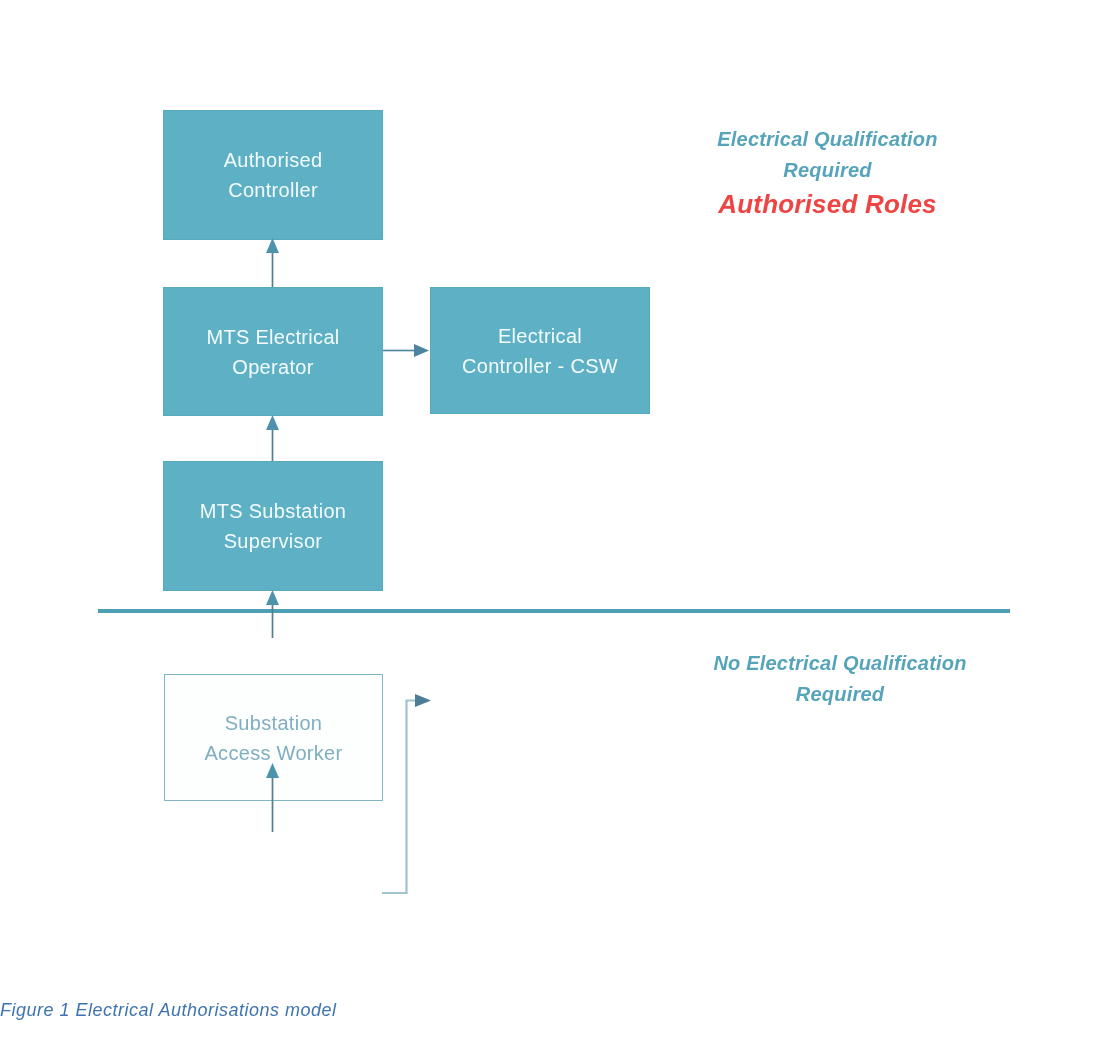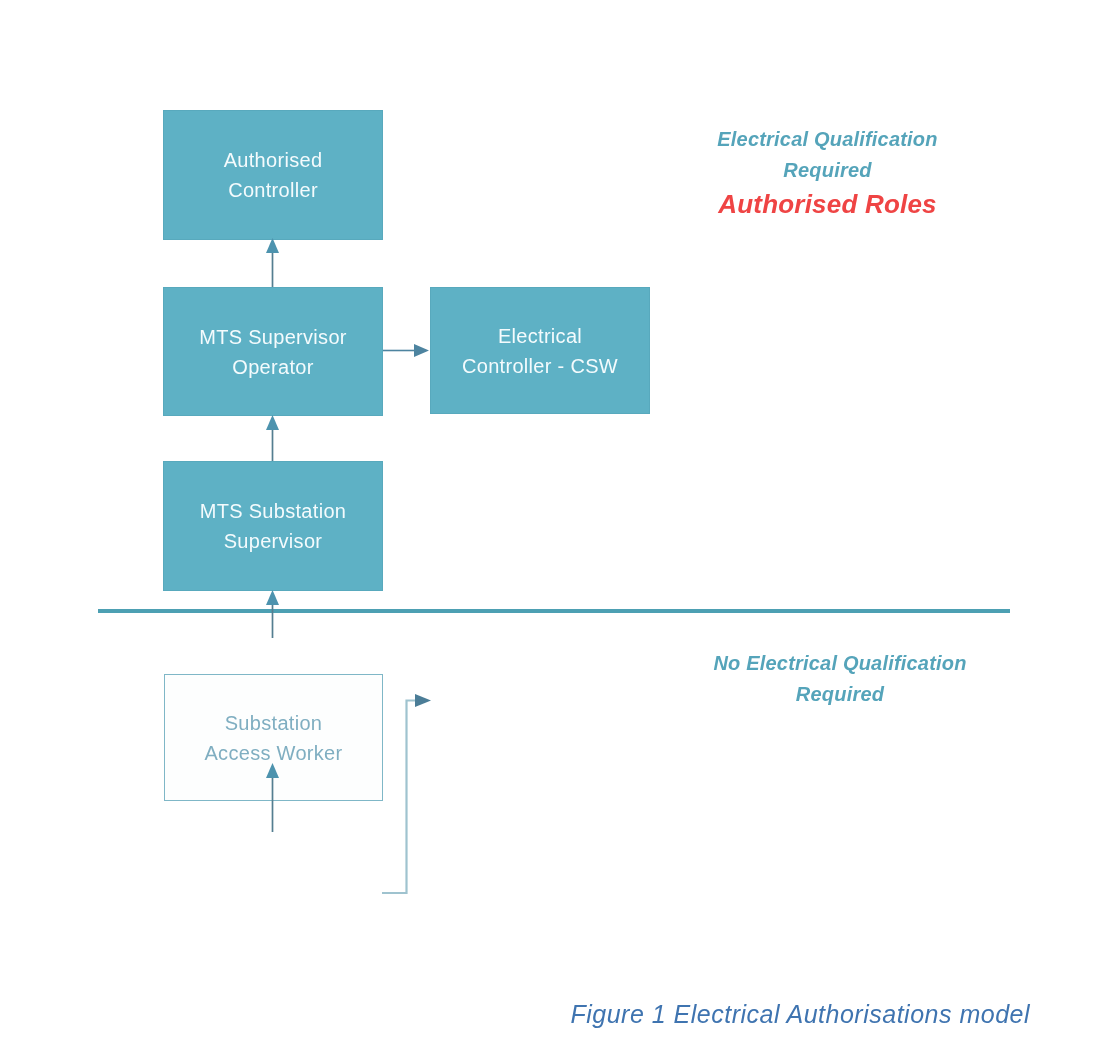--- a/index.html
+++ b/index.html
@@ -55,22 +55,22 @@
   }
   .legend .role{
     color:#ef4444;font-size:26px;line-height:34px;font-weight:bold;
     letter-spacing:0.2px;margin-top:1px;
   }
   .legend-authorised{left:650px;top:124px;width:355px;}
   .legend-instructed{left:665px;top:648px;width:350px;}
   
   .caption{
     position:absolute;left:0;top:1000px;width:1030px;
-    text-align:right;
-    color:#3f74b0;font-size:25px;font-style:italic;letter-spacing:0.5px;
+    text-align:left;
+    color:#3f74b0;font-size:18px;font-style:italic;letter-spacing:0.5px;
   }
   
   .arrows{
     position:absolute;left:0;top:0;width:1110px;height:1040px;
     pointer-events:none;
   }
 </style>
 </head>
 <body>
 
@@ -79,21 +79,21 @@
 
   <div class="box filled b-engineering">
     <div>
       <span>Authorised</span><br>
       <span>Controller</span>
     </div>
   </div>
 
   <div class="box filled b-switching">
     <div>
-      <span>MTS Supervisor</span><br>
+      <span>MTS Electrical</span><br>
       <span>Operator</span>
     </div>
   </div>
 
   <div class="box filled b-electrical">
     <div>
       <span>Electrical</span><br>
       <span>Controller - CSW</span>
     </div>
   </div>

